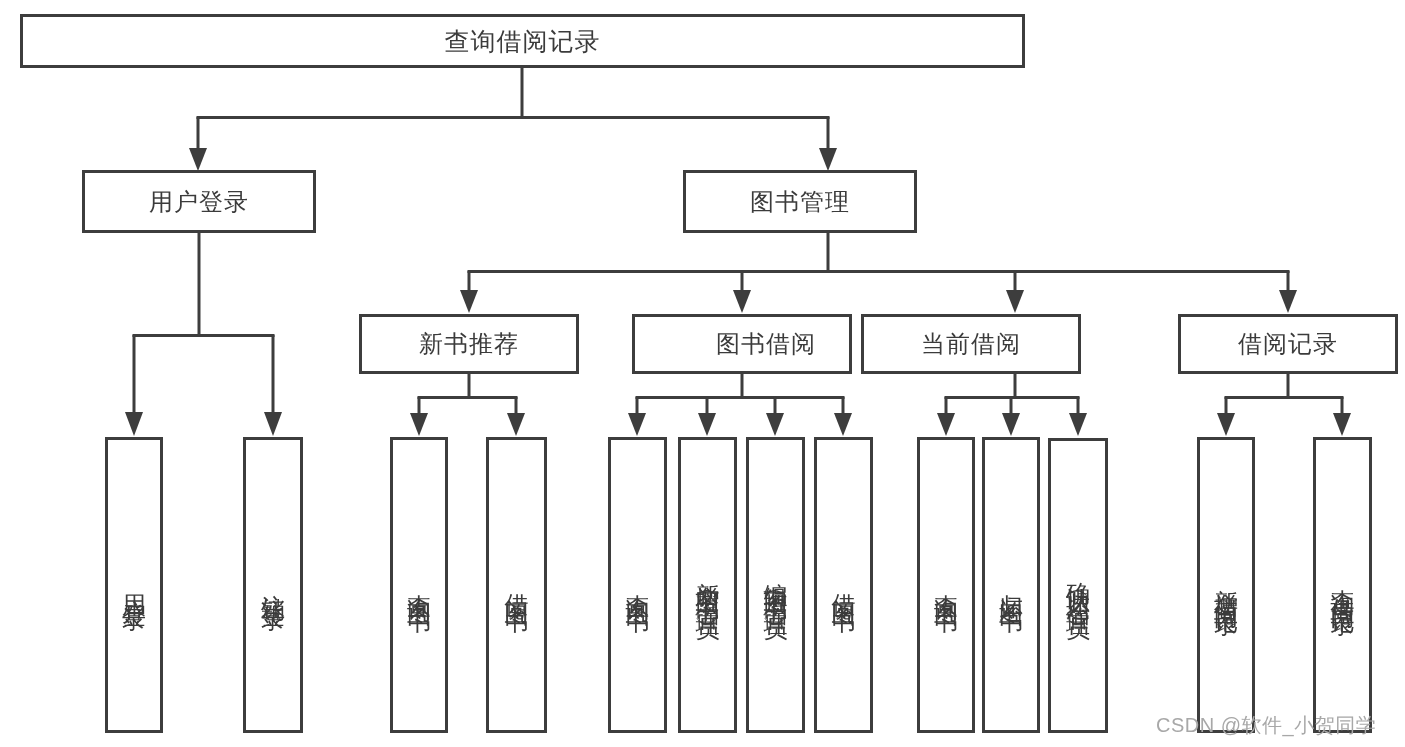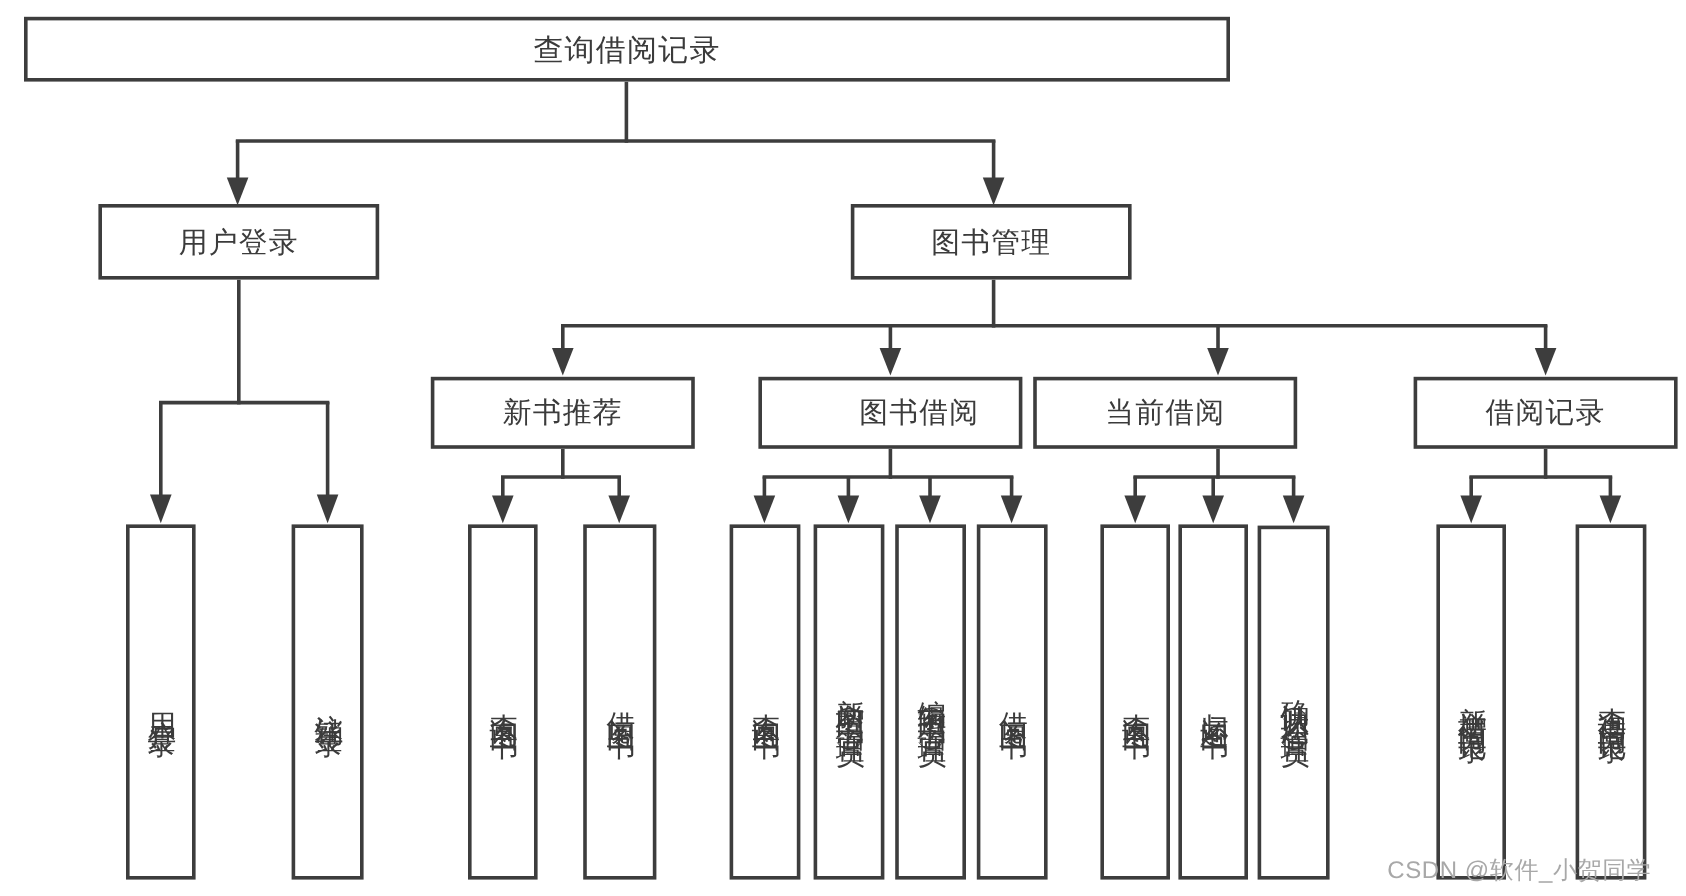--- a/index.html
+++ b/index.html
@@ -119,21 +119,21 @@
       <line x1="1226" y1="397" x2="1226" y2="415"></line>
       <polygon points="1217,413 1235,413 1226,436" stroke="none"></polygon>
       <line x1="1342" y1="397" x2="1342" y2="415"></line>
       <polygon points="1333,413 1351,413 1342,436" stroke="none"></polygon>
     </g>
   </svg>
 
   <div class="node h" style="left:20px;top:14px;width:1005px;height:54px;">查询借阅记录</div>
 
   <div class="node h2" style="left:82px;top:170px;width:234px;height:63px;">用户登录</div>
-  <div class="node h2" style="left:709px;top:170px;width:234px;height:63px;text-align:right;">图书管理</div>
+  <div class="node h2" style="left:683px;top:170px;width:234px;height:63px;text-align:right;">图书管理</div>
 
   <div class="node h2" style="left:359px;top:314px;width:220px;height:60px;">新书推荐</div>
   <div class="node h2" style="left:632px;top:314px;width:220px;height:60px;padding-left:48px;">图书借阅</div>
   <div class="node h2" style="left:861px;top:314px;width:220px;height:60px;">当前借阅</div>
   <div class="node h2" style="left:1178px;top:314px;width:220px;height:60px;">借阅记录</div>
 
   <div class="node v" style="left:105px;top:437px;width:58px;height:296px;">用户登录</div>
   <div class="node v" style="left:243px;top:437px;width:60px;height:296px;">注销登录</div>
 
   <div class="node v" style="left:390px;top:437px;width:58px;height:296px;">查询图书</div>

